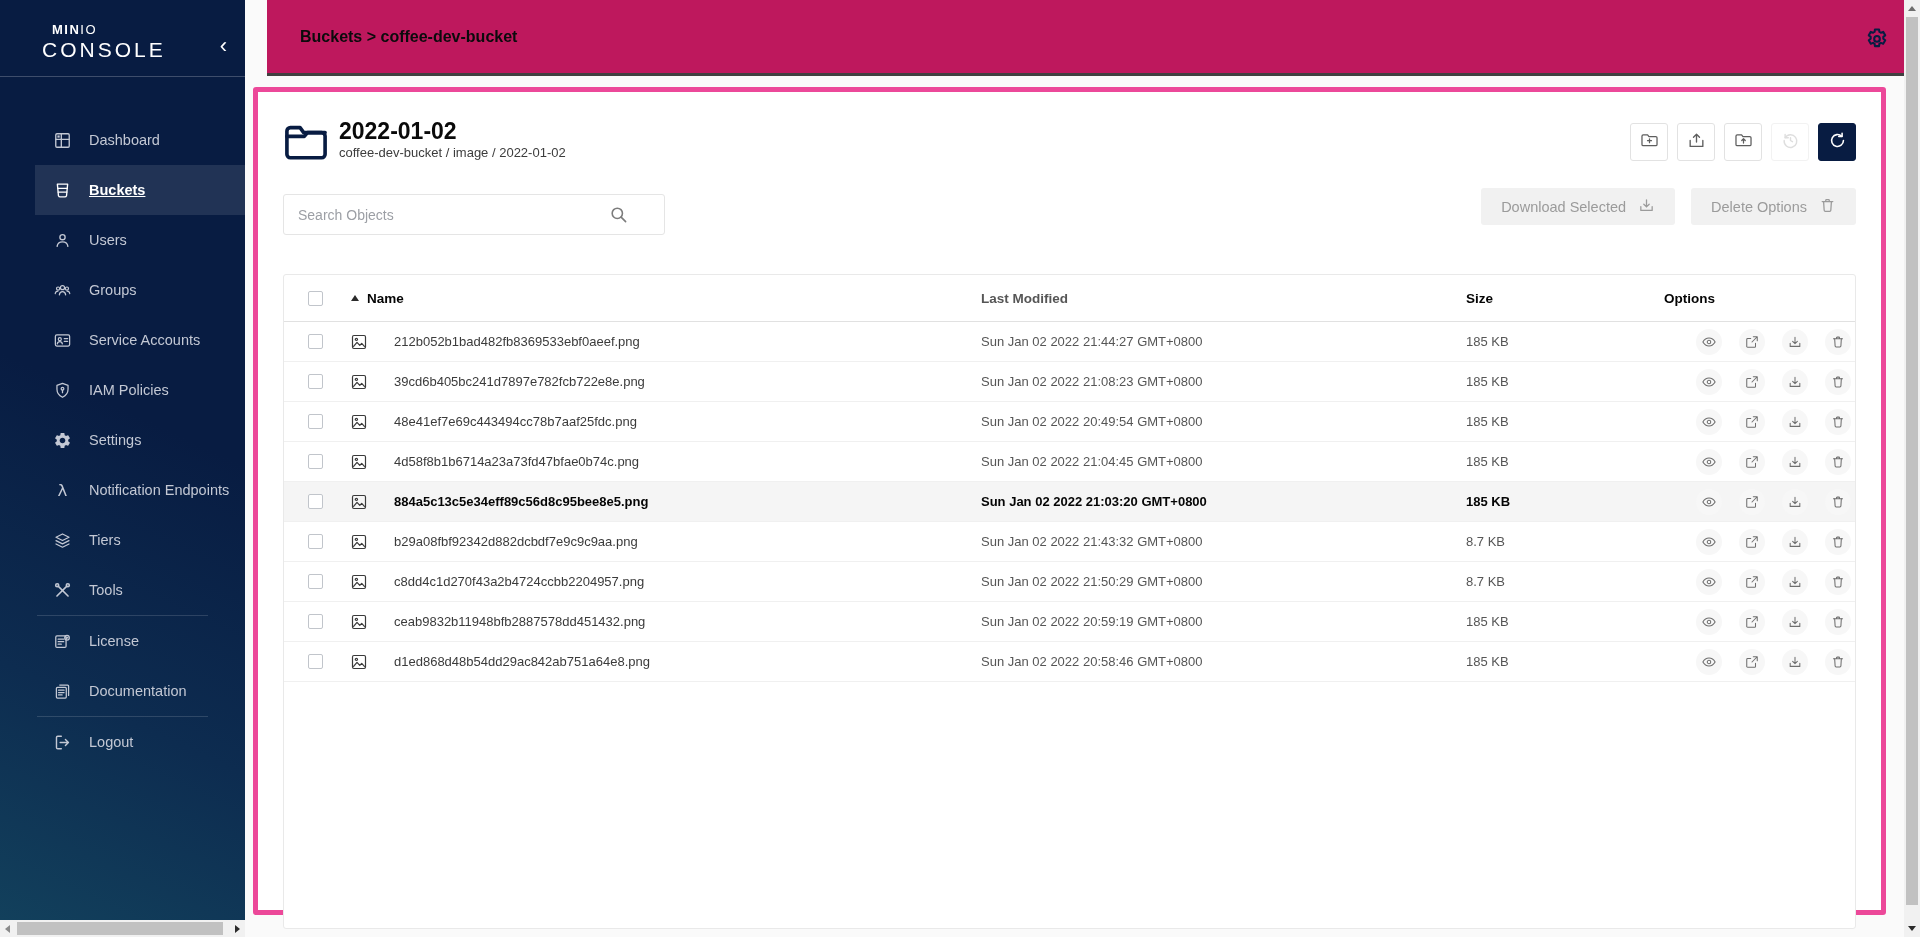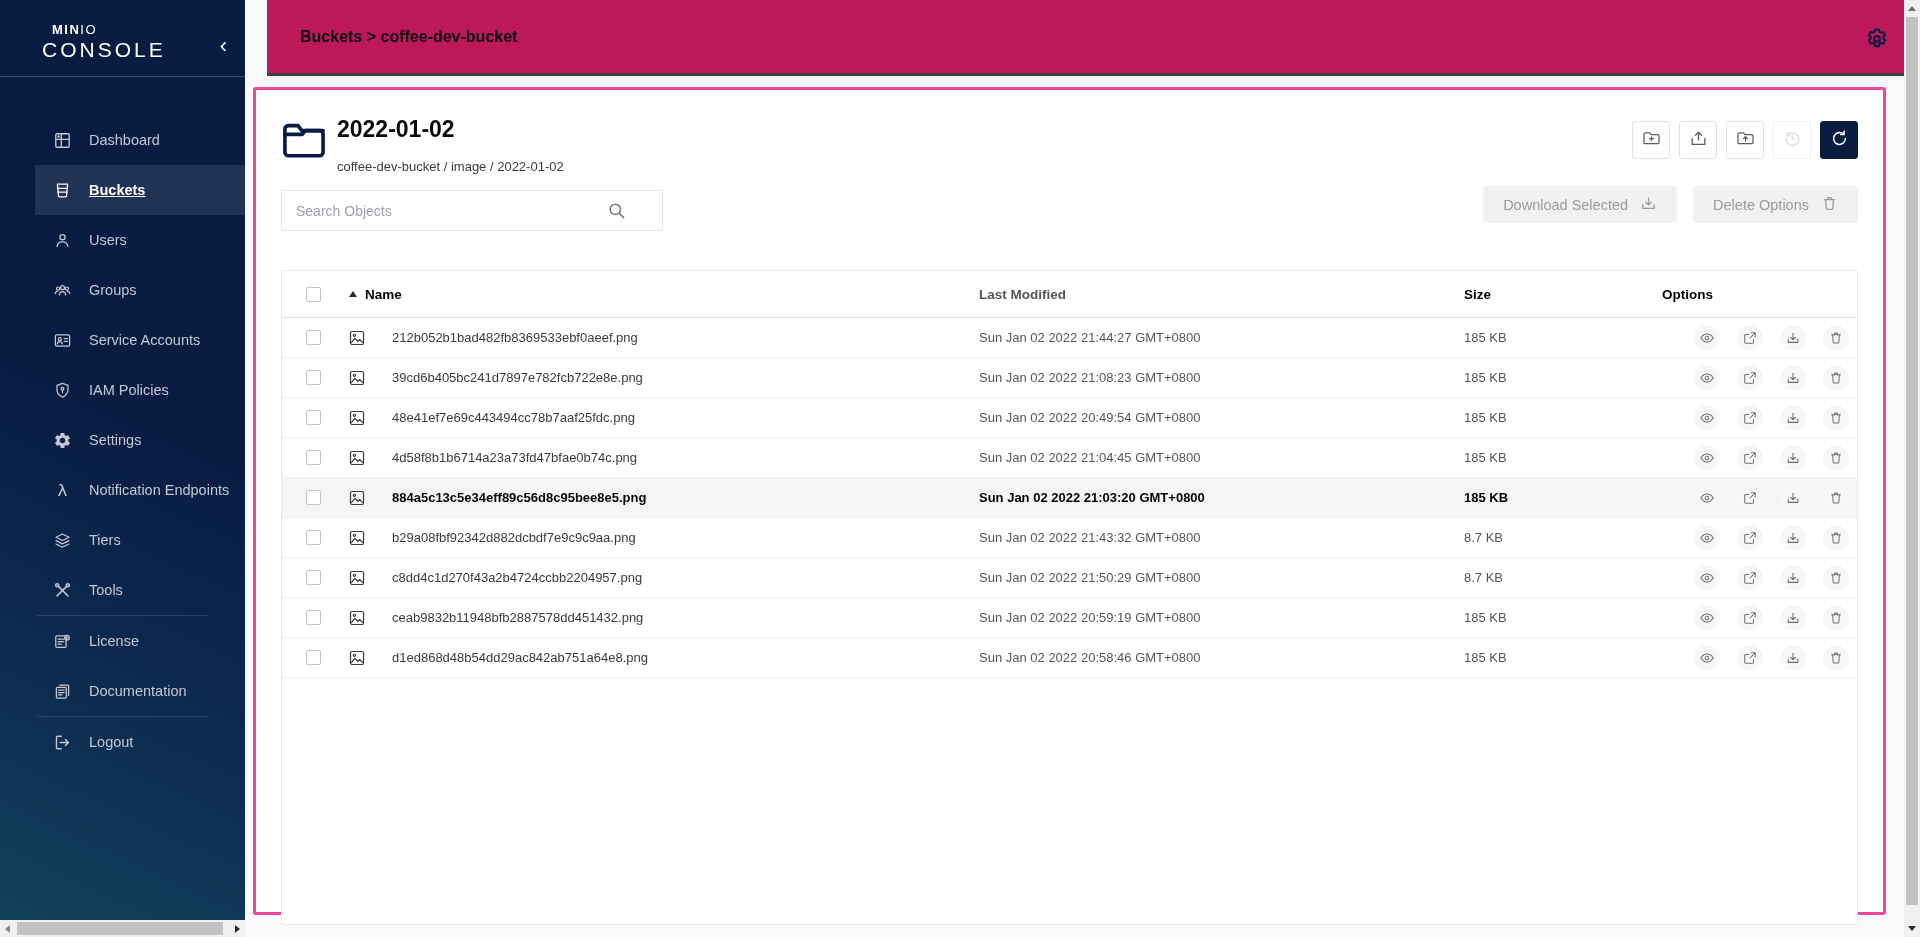--- a/index.html
+++ b/index.html
@@ -40,30 +40,30 @@
   
   .topbar { position:absolute; left:245px; top:0; width:1659px; height:76px; background:#be185d;
     border-bottom:3px solid #404040; display:flex; align-items:center;margin-left:22px; }
   .breadcrumb { margin-left:33px; font-size:16px; font-weight:700; color:#0b0b0c; }
   .topbar-gear { position:absolute; right:36px; top:26px; width:26px; height:26px; color:#081c42; cursor:pointer; }
   .topbar-gear svg { width:26px; height:26px; }
 
   
   .main { position:absolute; left:245px; top:77px; width:1659px; height:860px; background:#fafafa; }
   .card { position:absolute; left:8px; top:10px; width:1633px; height:828px; background:#fff;
-    border:3px solid #ec4899; border-radius:3px; padding:26px 25px 0 25px; }
+    border:5px solid #ec4899; border-radius:3px; padding:26px 25px 0 25px; }
 
   .folder-head { display:flex; align-items:flex-start; }
   .folder-glyph { width:46px; height:42px; color:#081c42; margin-top:2px; flex:none; }
   .folder-glyph svg { width:46px; height:42px; }
   .fh-text { margin-left:10px; }
   .fh-title { font-size:23px; font-weight:700; color:#0a0a0a; }
-  .fh-path { font-size:13px; color:#3c3c3c; margin-top:16px; }
-
-  .search-wrap { position:relative; width:356px; margin-top:16px; }
+  .fh-path { font-size:13px; color:#3c3c3c; margin-top:0; }
+
+  .search-wrap { position:relative; width:356px; margin-top:32px; }
   .search-input { width:382px; height:41px; border:1px solid #e5e5e5; border-radius:3px; padding:0 38px 0 14px;
     font-size:14px; font-family:inherit; color:#333; background:#fff; outline:none; }
   .search-input::placeholder { color:#9c9fa5; }
   .search-mag { position:absolute; right:11px; top:11px; width:19px; height:19px; color:#7c7c7c; }
 
   .toolbar-btns { position:absolute; top:31px; right:25px; display:flex; gap:9px; }
   .tool-btn { width:38px; height:38px; border:1px solid #e2e2e2; border-radius:3px; background:#fff;
     display:flex; align-items:center; justify-content:center; color:#5e5e5e; cursor:pointer; }
   .tool-btn svg { width:19px; height:19px; }
   .tool-btn.disabled { border-color:#f2f2f2; color:#dedede; cursor:default; }

